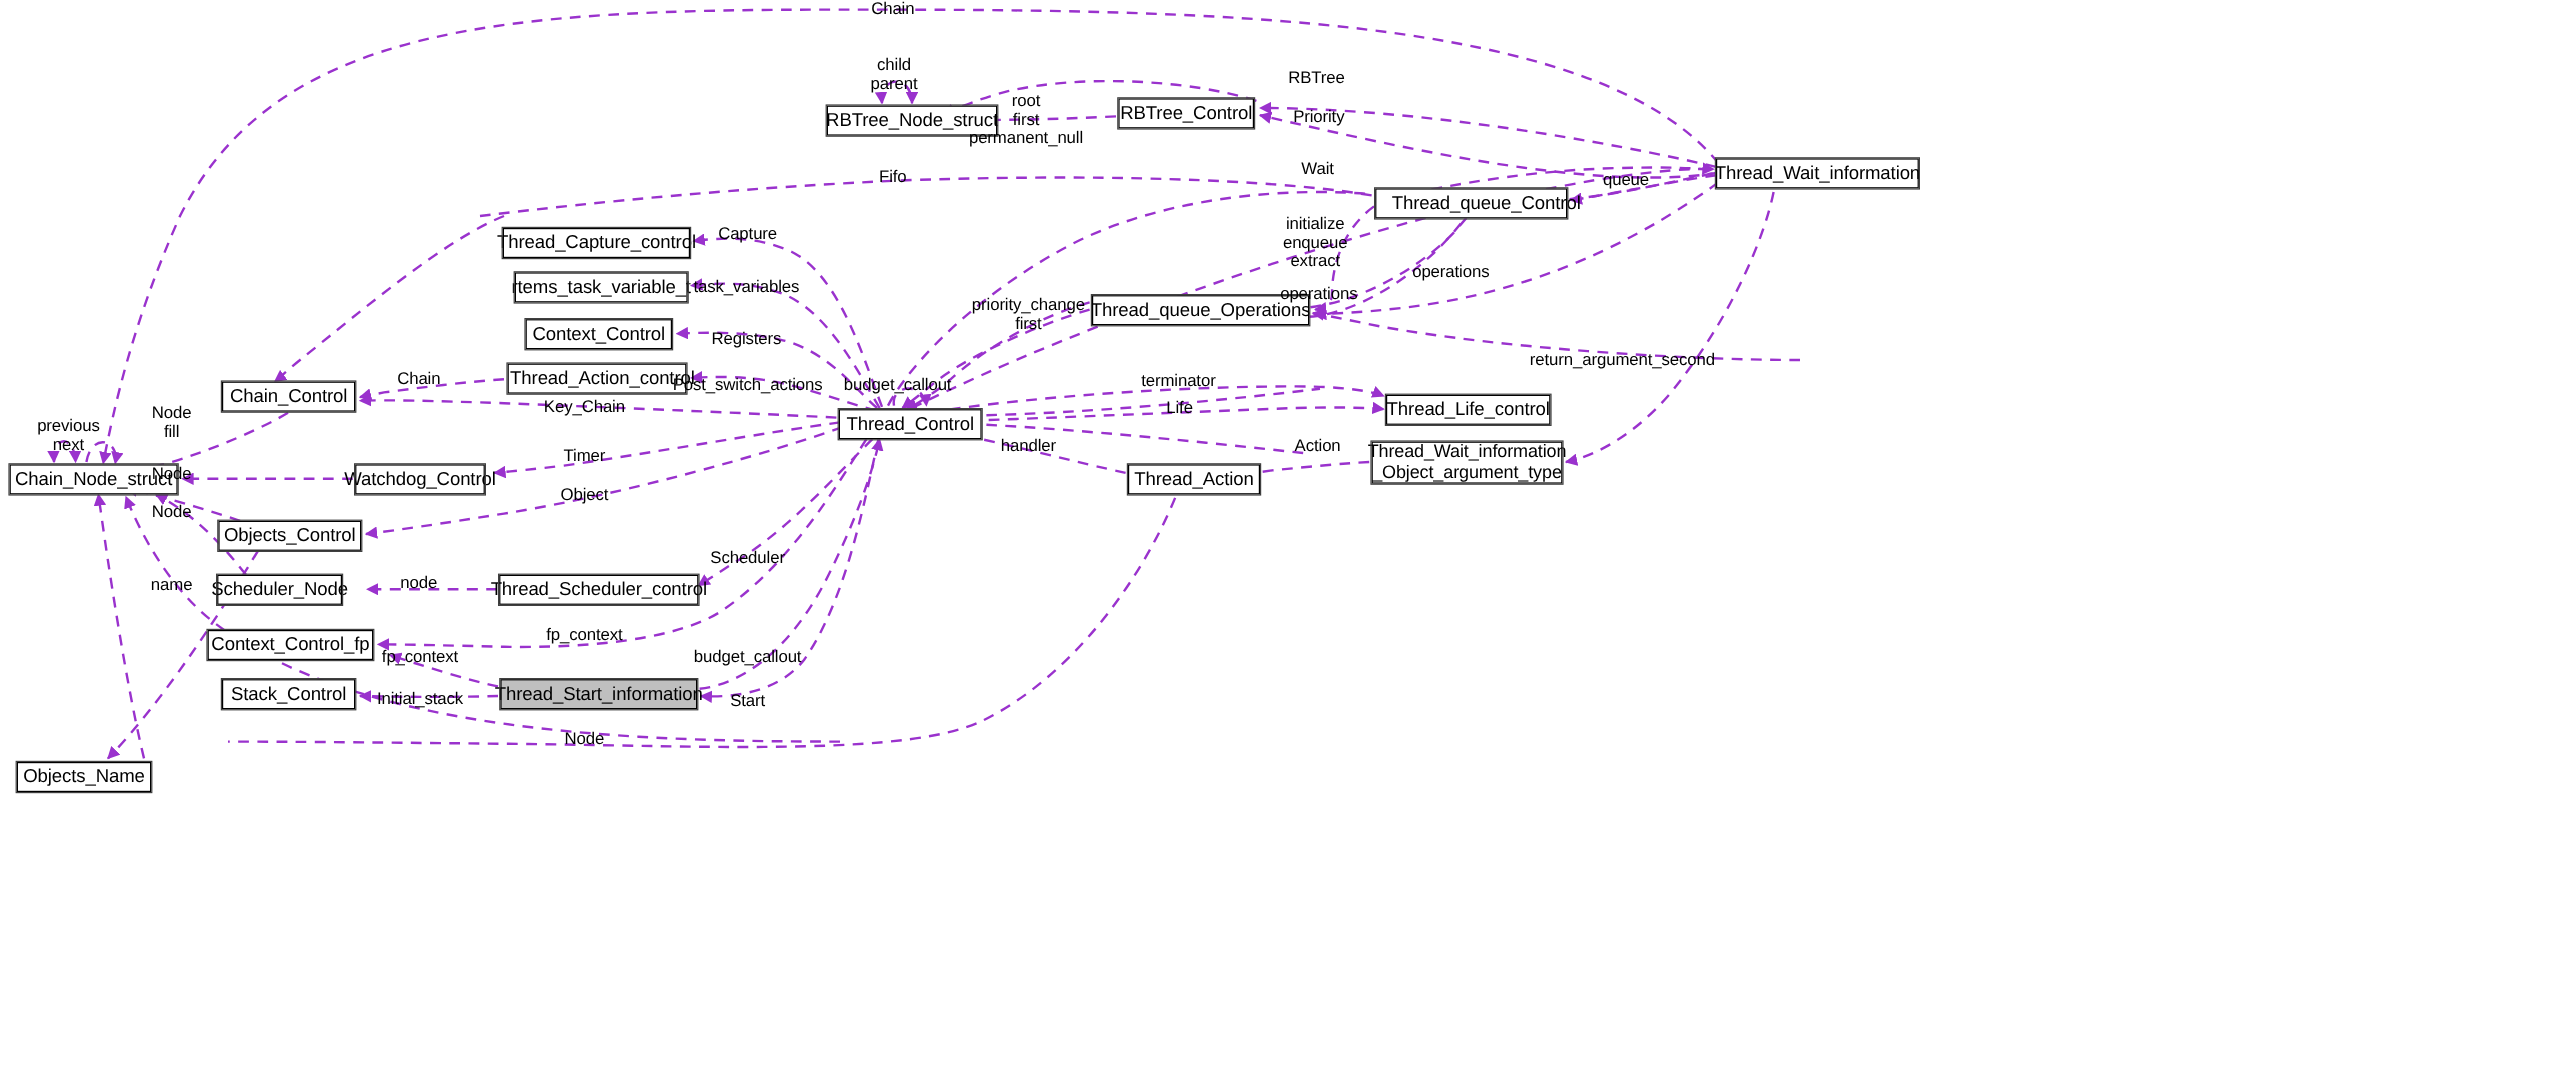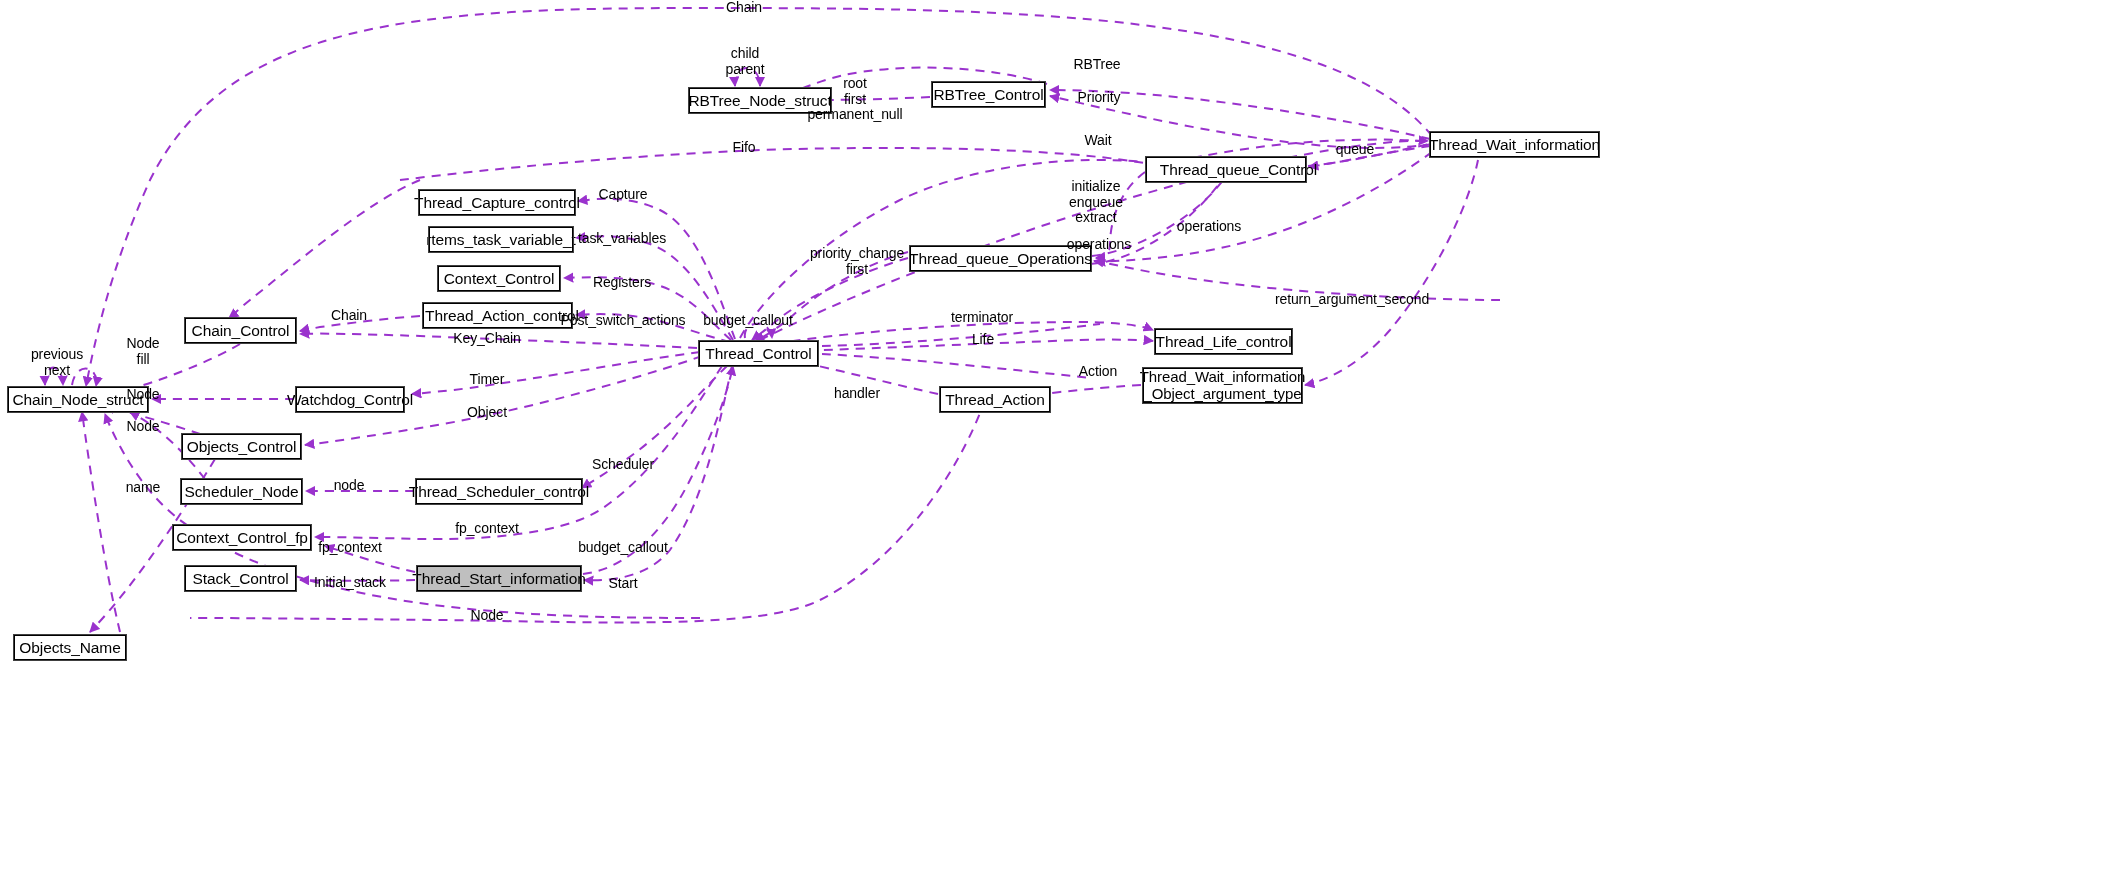--- a/index.html
+++ b/index.html
@@ -188,21 +188,21 @@
     </div>
 
   <div class="node" style="left:185px; top:318px; width:111px; height:25px;">
       <span>Chain_Control</span>
     </div>
 
   <div class="node" style="left:182px; top:434px; width:119px; height:25px;">
       <span>Objects_Control</span>
     </div>
 
-  <div class="node" style="left:181px; top:479px; width:121px; height:25px;">
+  <div class="node" style="left:181px; top:479px; width:104px; height:25px;">
       <span>Scheduler_Node</span>
     </div>
 
   <div class="node" style="left:173px; top:525px; width:138px; height:25px;">
       <span>Context_Control_fp</span>
     </div>
 
   <div class="node" style="left:185px; top:566px; width:111px; height:25px;">
       <span>Stack_Control</span>
     </div>
@@ -295,21 +295,21 @@
   <div class="edge-label" style="left:349px;  top:308px;">Chain</div>
   <div class="edge-label" style="left:623px; top:313px;">Post_switch_actions</div>
   <div class="edge-label" style="left:748px; top:313px;">budget_callout</div>
   <div class="edge-label" style="left:982px;  top:310px;">terminator</div>
   <div class="edge-label" style="left:487px;  top:331px;">Key_Chain</div>
   <div class="edge-label" style="left:983px;  top:332px;">Life</div>
   <div class="edge-label" style="left:143px;  top:336px;">Node
 fill</div>
   <div class="edge-label" style="left:57px;   top:347px;">previous
 next</div>
-  <div class="edge-label" style="left:857px;  top:364px;margin-top:22px;">handler</div>
+  <div class="edge-label" style="left:857px;  top:364px;">handler</div>
   <div class="edge-label" style="left:1098px; top:364px;">Action</div>
   <div class="edge-label" style="left:487px;  top:372px;">Timer</div>
   <div class="edge-label" style="left:143px;  top:387px;">Node</div>
   <div class="edge-label" style="left:487px;  top:405px;">Object</div>
   <div class="edge-label" style="left:143px;  top:419px;">Node</div>
   <div class="edge-label" style="left:623px;  top:457px;">Scheduler</div>
   <div class="edge-label" style="left:143px;  top:480px;">name</div>
   <div class="edge-label" style="left:349px;  top:478px;">node</div>
   <div class="edge-label" style="left:487px; top:521px;">fp_context</div>
   <div class="edge-label" style="left:350px;  top:540px;">fp_context</div>

